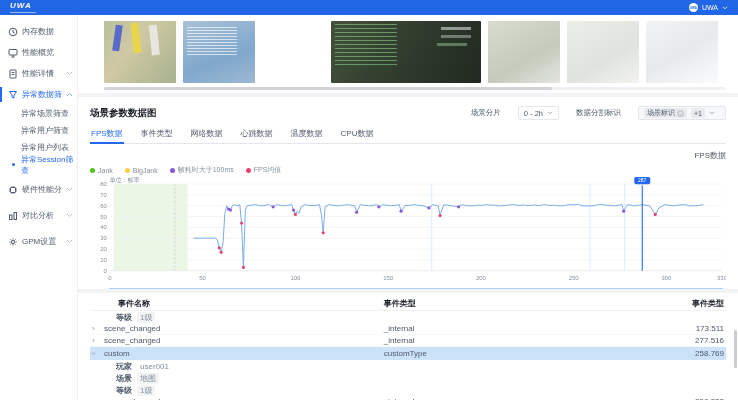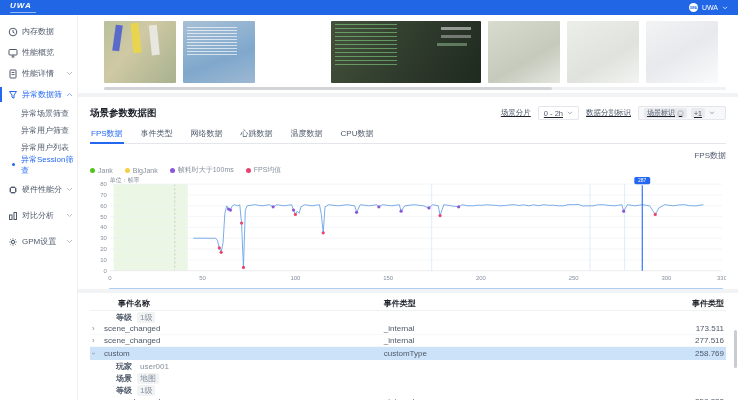--- a/index.html
+++ b/index.html
@@ -50,21 +50,21 @@
   .shot4 { width:72px; background:linear-gradient(150deg,#d7dccf 0%,#c5cabc 60%,#e4e6de 100%); }
   .shot5 { width:72px; background:linear-gradient(150deg,#eceeea 0%,#dfe2dd 60%,#f3f4f1 100%); }
   .shot6 { width:72px; background:linear-gradient(150deg,#f2f3f4 0%,#e7e9ec 50%,#fafbfc 100%); }
   .shots-scrollbar { height:3px; background:#f0f1f2; border-radius:2px; margin-top:4px; position:relative; }
   .shots-scrollbar .thumb { position:absolute; left:0; top:0; height:3px; width:72%; background:#d2d4d8; border-radius:2px; }
   .gap { height:4px; flex:none; }
   
   .chart-card { height:192px; padding:7px 12px 0 12px; overflow:hidden;text-align:right; }
   .chart-head { display:flex; align-items:center; justify-content:space-between; height:18px; }
   .sec-title { font-size:9.5px; font-weight:bold; color:#1d2129; }
-  .controls { display:flex; align-items:center; gap:7px;text-decoration:underline; }
+  .controls { display:flex; align-items:center; gap:17px; }
   .ctl-label { font-size:7.5px; color:#4e5969; }
   .select { display:flex; align-items:center; gap:4px; border:1px solid #e5e6eb; border-radius:2px;
     background:#fff; font-size:7.5px; color:#4e5969; padding:1px 5px; height:14px; cursor:pointer; }
   .select.wide { background:#f7f8fa; min-width:88px; }
   .tag { background:#e8eaed; border-radius:2px; padding:0 3px; display:flex; align-items:center; gap:2px; font-size:7px; color:#4e5969; height:10px; }
   .tag .x { width:7px; height:7px; border-radius:50%; background:#c9cdd4; color:#fff; font-size:6px;
     display:flex; align-items:center; justify-content:center; line-height:1; }
   .tabs { display:flex; gap:16px; border-bottom:1px solid #e5e6eb; margin-top:4px; }
   .tab { font-size:8px; color:#4e5969; padding:2px 1px 4px; cursor:pointer; position:relative; }
   .tab.active { color:#2468f2; }

